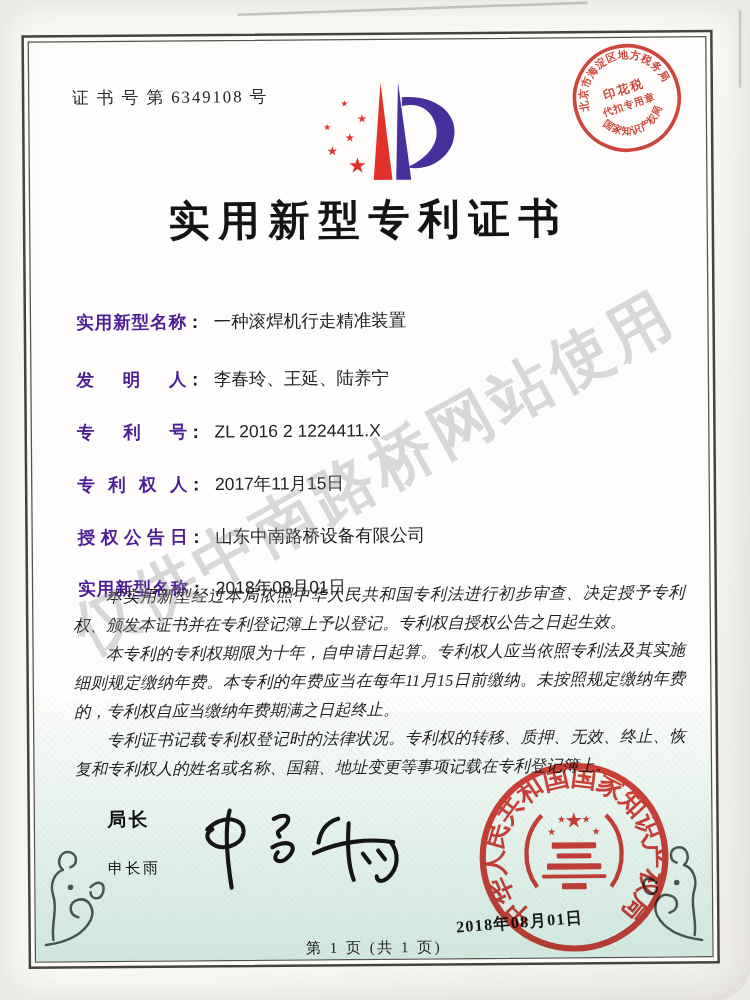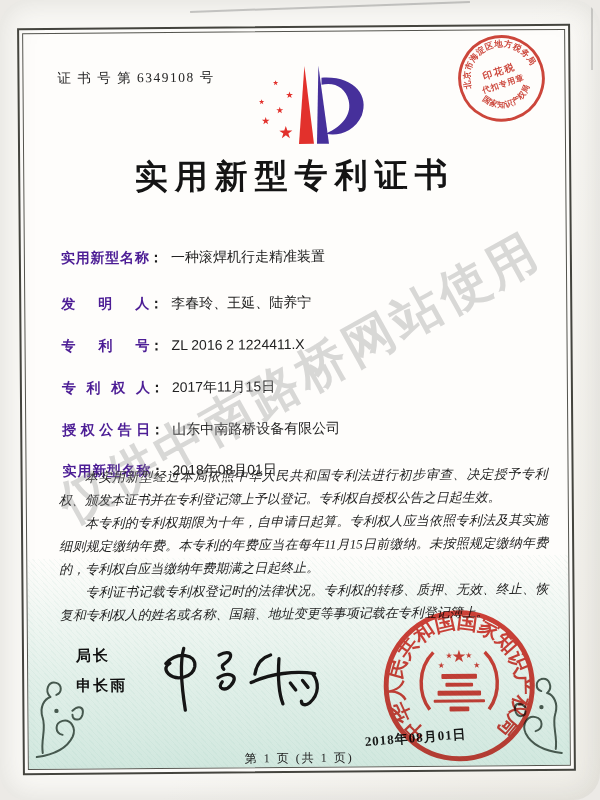--- a/index.html
+++ b/index.html
@@ -42,24 +42,24 @@
           color:#4c1d95; text-align:justify; text-align-last:justify; vertical-align:bottom;margin-top:24px; }
   .fcolon { font-size:14px; font-weight:700; color:#1c1c1c; }
   .fvalue { font-size:14px; font-weight:500; color:#222;
           font-family:"Liberation Sans","DejaVu Sans",sans-serif; margin-left:4px; }
 
   .paragraphs { position:absolute; left:36px; top:436px; width:489px; z-index:10;
           font-size:13px; line-height:23px; color:#1f1f1f; text-align:justify;
           font-style:italic; }
   .paragraphs p { text-indent:2em; }
 
-  .officer { position:absolute; left:52px; top:617px; z-index:10;
+  .officer { position:absolute; left:62px; top:617px; z-index:10;
           font-family:"Liberation Sans","DejaVu Sans",sans-serif; color:#111; }
   .officer .o-title { font-size:15px; font-weight:700; letter-spacing:2px; }
-  .officer .o-name  { font-size:15px; font-weight:700; letter-spacing:2px; margin-top:11px; }
+  .officer .o-name  { font-size:12px; font-weight:400; letter-spacing:2px; margin-top:21px; }
 
   .signature { position:absolute; left:128px; top:610px; z-index:12; transform:rotate(-2deg); }
 
   .seal { position:absolute; left:356px; top:580px; width:158px; height:158px; z-index:40;
           opacity:.88; mix-blend-mode:multiply; }
 
   .seal-date { position:absolute; left:340px; top:702px; z-index:45; white-space:nowrap;
           font-size:13px; font-weight:700; letter-spacing:1px; color:#1a1a1a;
           transform:rotate(-4deg); mix-blend-mode:multiply; }
 

